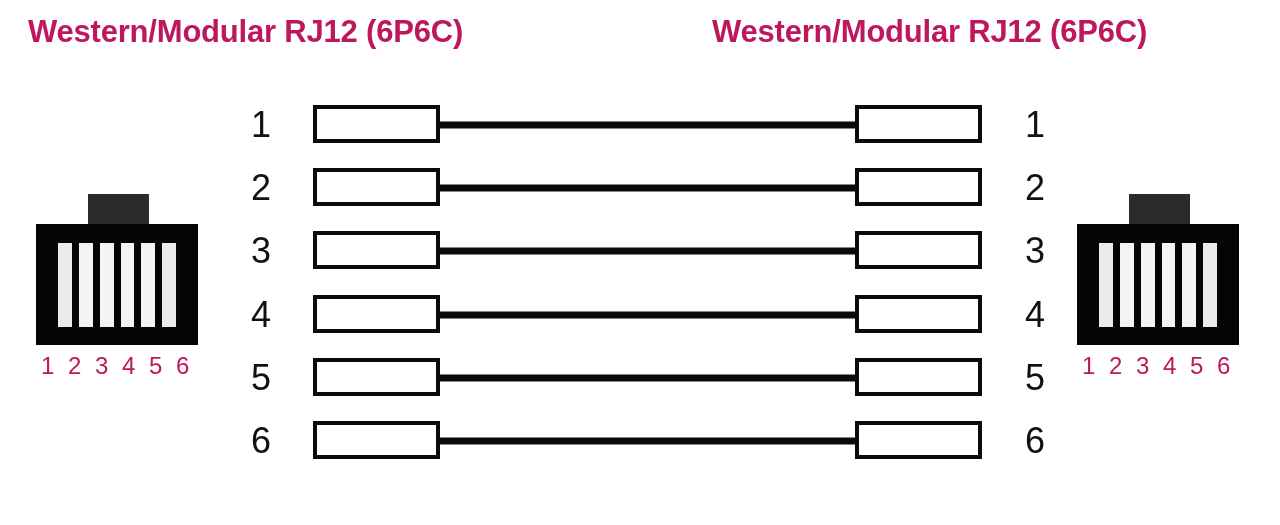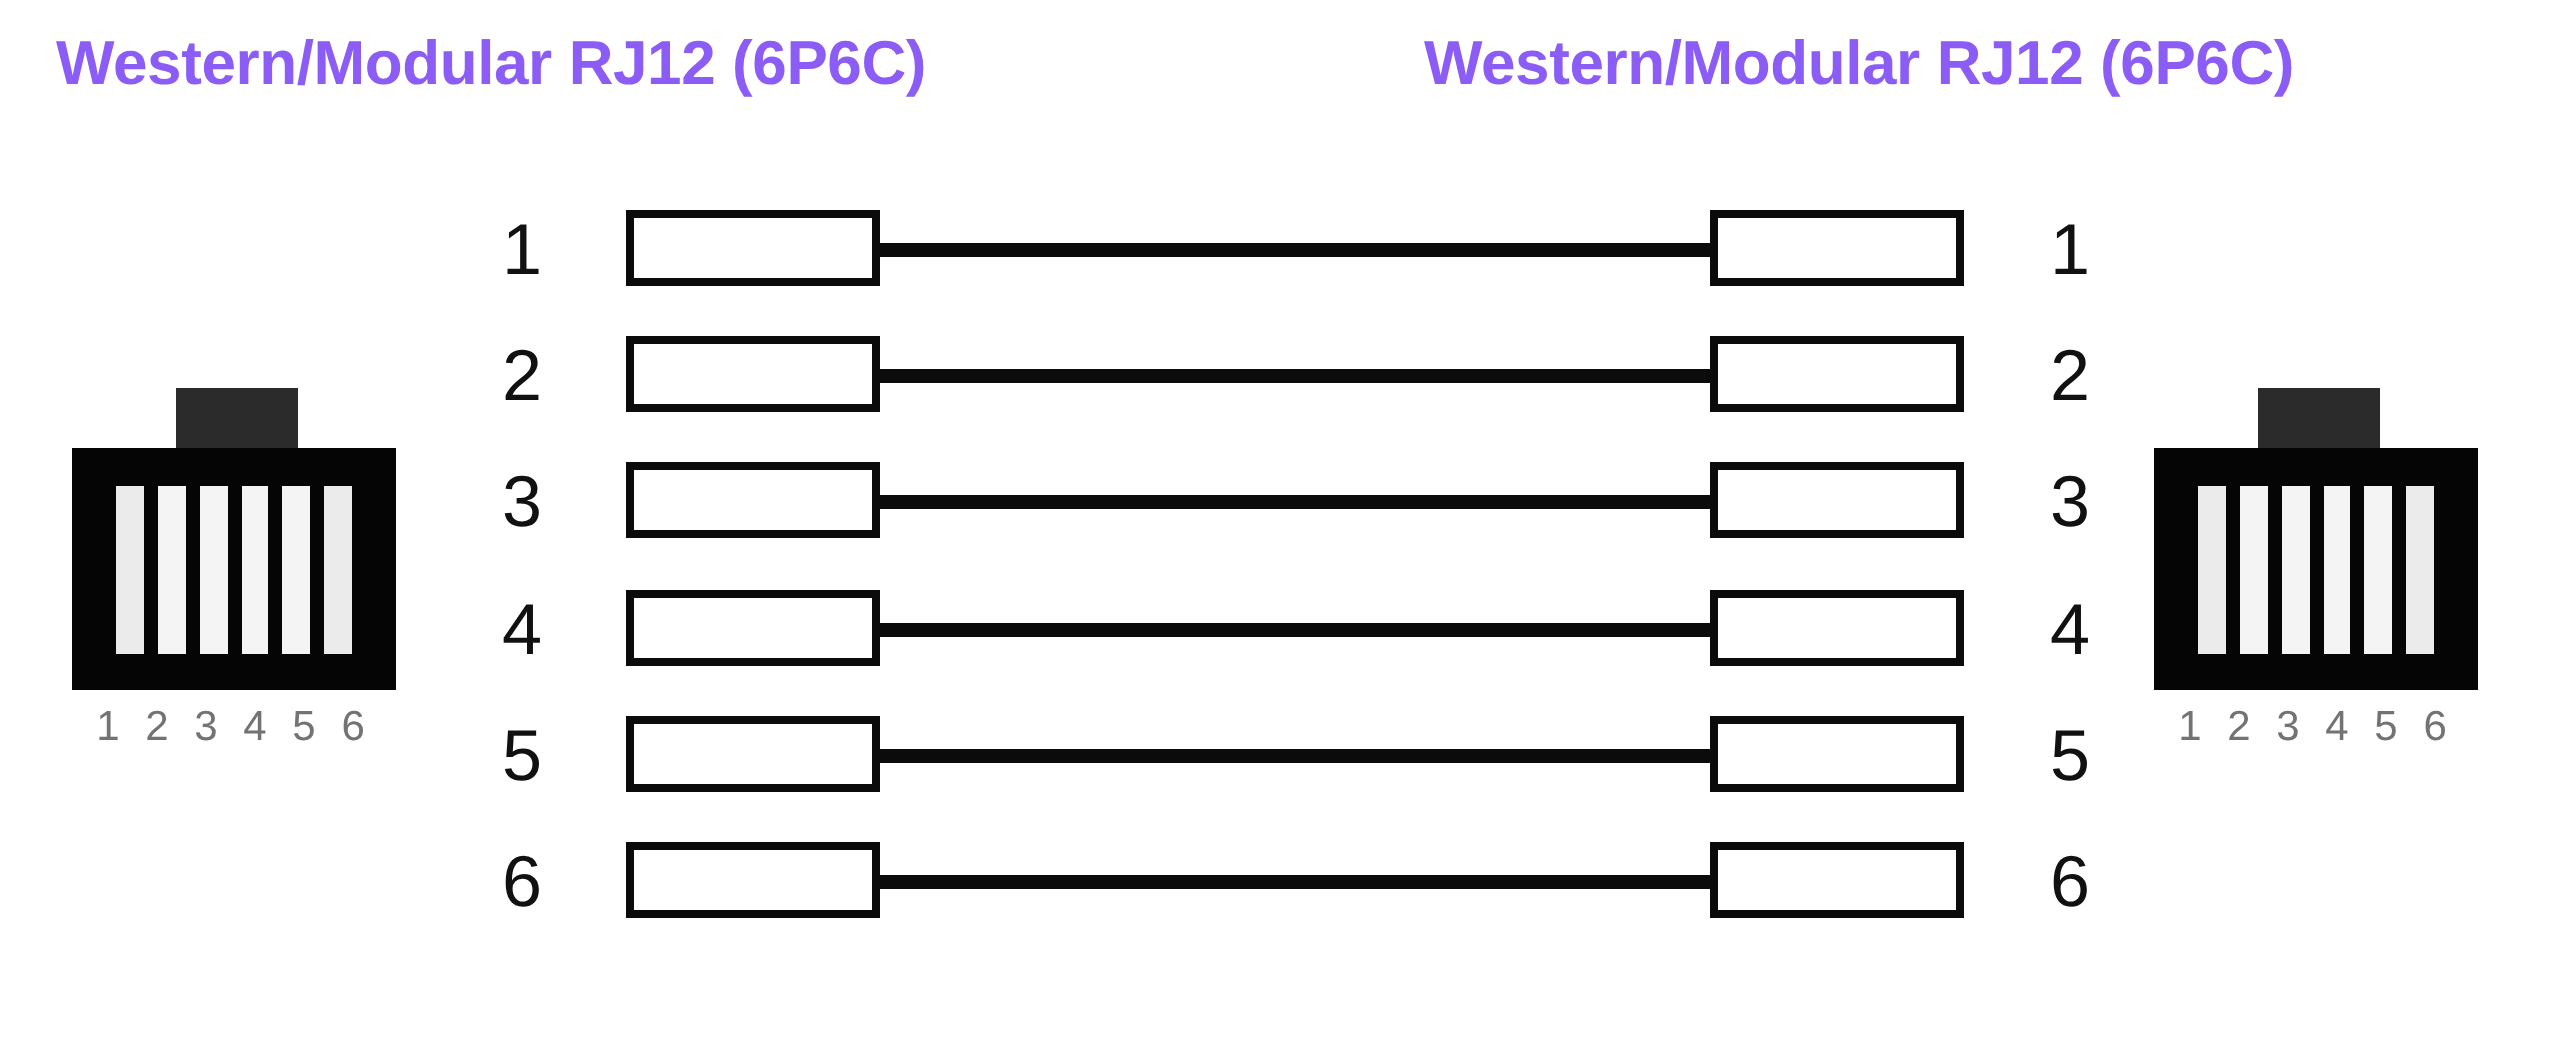--- a/index.html
+++ b/index.html
@@ -18,21 +18,21 @@
   }
 
   
   .title {
     position: absolute;
     top: 12px;
     font-size: 31px;
     font-weight: bold;
     letter-spacing: -0.2px;
     white-space: nowrap;
-    color: #8b5cf6;
+    color: #be185d;
     line-height: 40px;
   }
   #title-left  { left: 28px; }
   #title-right { left: 712px; }
 
   
   .connector {
     position: absolute;
     width: 168px;
     height: 205px;
@@ -75,24 +75,24 @@
     background: #f4f4f4;
   }
   .pin-slot.faint { background: #ebebeb; }
 
   .connector-pin-labels {
     position: absolute;
     left: 3px;
     top: 160px;
     width: 162px;
     text-align: center;
-    font-size: 21px;
+    font-size: 24px;
     font-weight: normal;
     letter-spacing: 3.5px;
-    color: #737373;
+    color: #be185d;
     white-space: nowrap;
   }
 
   
   #pinmap {
     position: absolute;
     left: 0;
     top: 0;
     width: 1280px;
     height: 525px;

